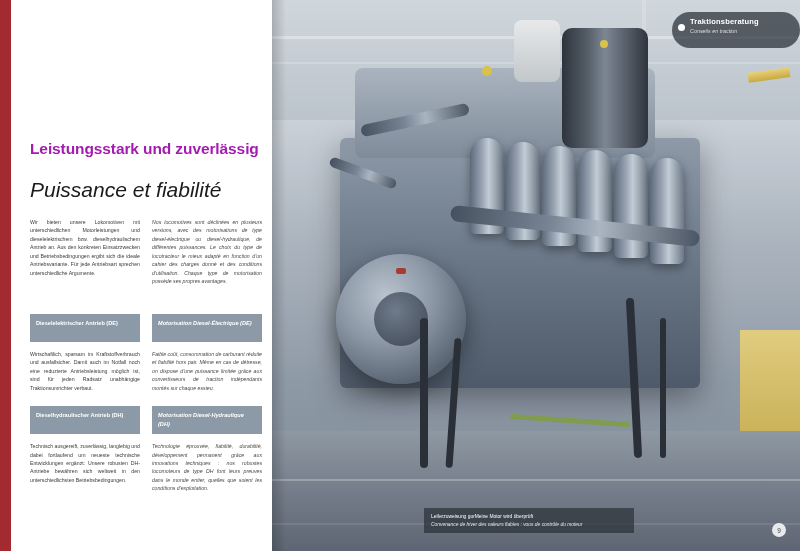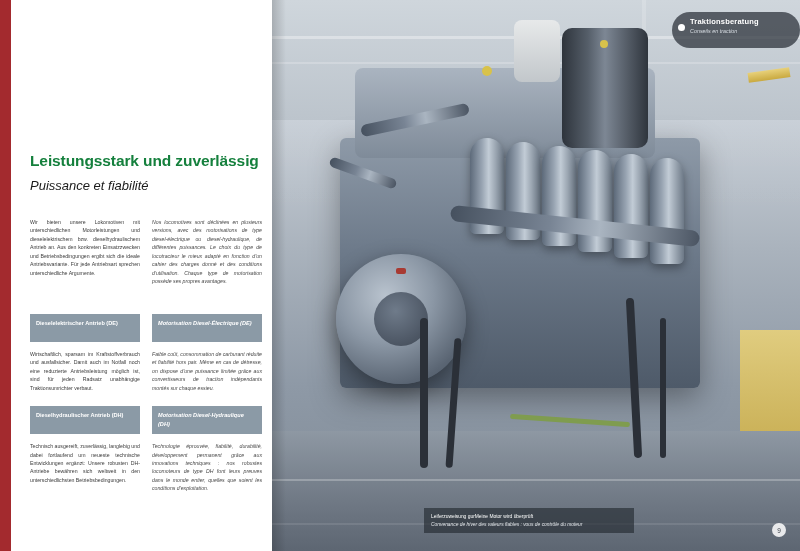--- a/index.html
+++ b/index.html
@@ -154,33 +154,33 @@
   }
   .red-dot {
     position: absolute;
     background: #a83a32;
     border-radius: 2px;
   }
   
   .headline-de {
     position: absolute;
     left: 30px;
-    top: 152px;
+    top: 140px;
     width: 230px;
     font-size: 15.5px;
     font-weight: bold;
-    color: #15803d;
+    color: #a21caf;
     letter-spacing: -0.1px;
   }
   .headline-fr {
     position: absolute;
     left: 30px;
     top: 178px;
     width: 230px;
-    font-size: 13px;
+    font-size: 21px;
     font-style: italic;
     color: #1b1b1b;
   }
   .cols {
     position: absolute;
     left: 30px;
     top: 218px;
     width: 232px;
     display: flex;
     gap: 12px;

